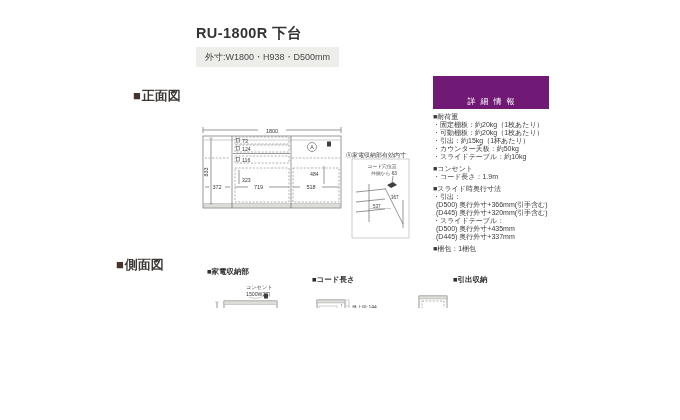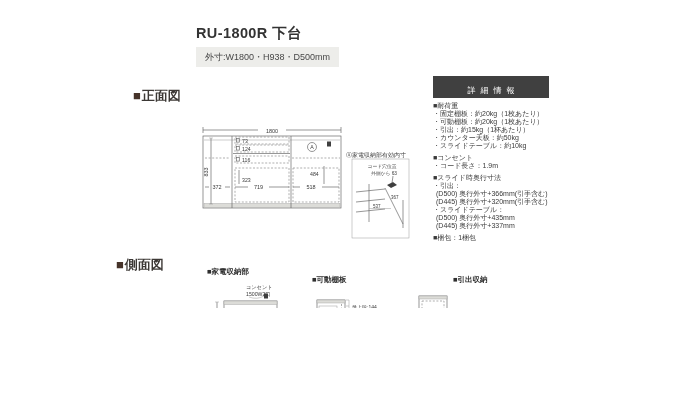--- a/index.html
+++ b/index.html
@@ -5,22 +5,22 @@
   html,body{margin:0;padding:0;background:#fff;}
   .canvas{position:relative;width:680px;height:308px;background:#ffffff;overflow:hidden;
           font-family:"Liberation Sans","DejaVu Sans",sans-serif;color:#3a3a3a;}
   .abs{position:absolute;}
   .title{font-size:14.5px;font-weight:600;color:#333;letter-spacing:.4px;}
   .dims-box{display:inline-block;background:#ededea;color:#474747;font-size:9px;padding:4px 9px 3px;}
   .sec-label{font-size:13px;font-weight:700;color:#3c3835;}
   .sec-label .sq{color:#46332a;margin-right:1px;}
   .sub-label{font-size:7.5px;font-weight:700;color:#2f2f2f;white-space:nowrap;}
   .details{width:116px;}
-  .details-header{background:#404040;color:#fff;font-size:8px;letter-spacing:5px;text-indent:5px;
-                  text-align:center;padding:9px 0 2px;margin-bottom:4px;}
+  .details-header{background:#701a75;color:#fff;font-size:8px;letter-spacing:5px;text-indent:5px;
+                  text-align:center;padding:20px 0 2px;margin-bottom:4px;}
   .dline{font-size:7px;line-height:8px;color:#3a3a3a;white-space:nowrap;}
   .dline.gap{margin-top:4px;}
   .dline.indent{padding-left:3px;}
   .inset-title{font-size:6px;color:#3a3a3a;white-space:nowrap;}
   .note-line{font-size:6.3px;line-height:8.2px;color:#3a3a3a;white-space:nowrap;}
   .small-note{font-size:6px;color:#3a3a3a;white-space:nowrap;}
   .legend{font-size:6px;color:#3a3a3a;}
   .legend-row{line-height:9px;white-space:nowrap;}
   .dash-symbol{display:inline-block;width:17px;height:0;border-top:2px dashed #4a4a4a;
                vertical-align:middle;margin-right:3px;}
@@ -137,21 +137,21 @@
     <div class="dline indent">(D500) 奥行外寸+435mm</div>
     <div class="dline indent">(D445) 奥行外寸+337mm</div>
     <div class="dline gap">■梱包：1梱包</div>
   </div>
 
   <div class="abs sec-label" style="left:116px;top:256px;">
     <span class="sq">■</span><span>側面図</span>
   </div>
 
   <div class="abs sub-label" style="left:207px;top:267px;text-align:right;">■家電収納部</div>
-  <div class="abs sub-label" style="left:312px;top:275px;">■可動棚板</div>
+  <div class="abs sub-label" style="left:312px;top:275px;">■コード長さ</div>
   <div class="abs sub-label" style="left:417px;top:275px;margin-left:36px;">■引出収納</div>
 
   <svg class="abs" style="left:205px;top:280px;" width="110" height="100" viewBox="0 0 110 100">
     <text x="41" y="9" class="t52">コンセント</text>
     <text x="41" y="15.5" class="t52">1500W2口</text>
     <rect class="dark" x="59" y="13.5" width="4" height="5"></rect>
     <path class="thin" d="M44,17 Q52,20 59,16" fill="none"></path>
     <rect x="19" y="21" width="53" height="49"></rect>
     <rect class="fillg" x="19" y="21" width="53" height="3.5"></rect>
     <line x1="12" y1="22" x2="12" y2="72"></line>

